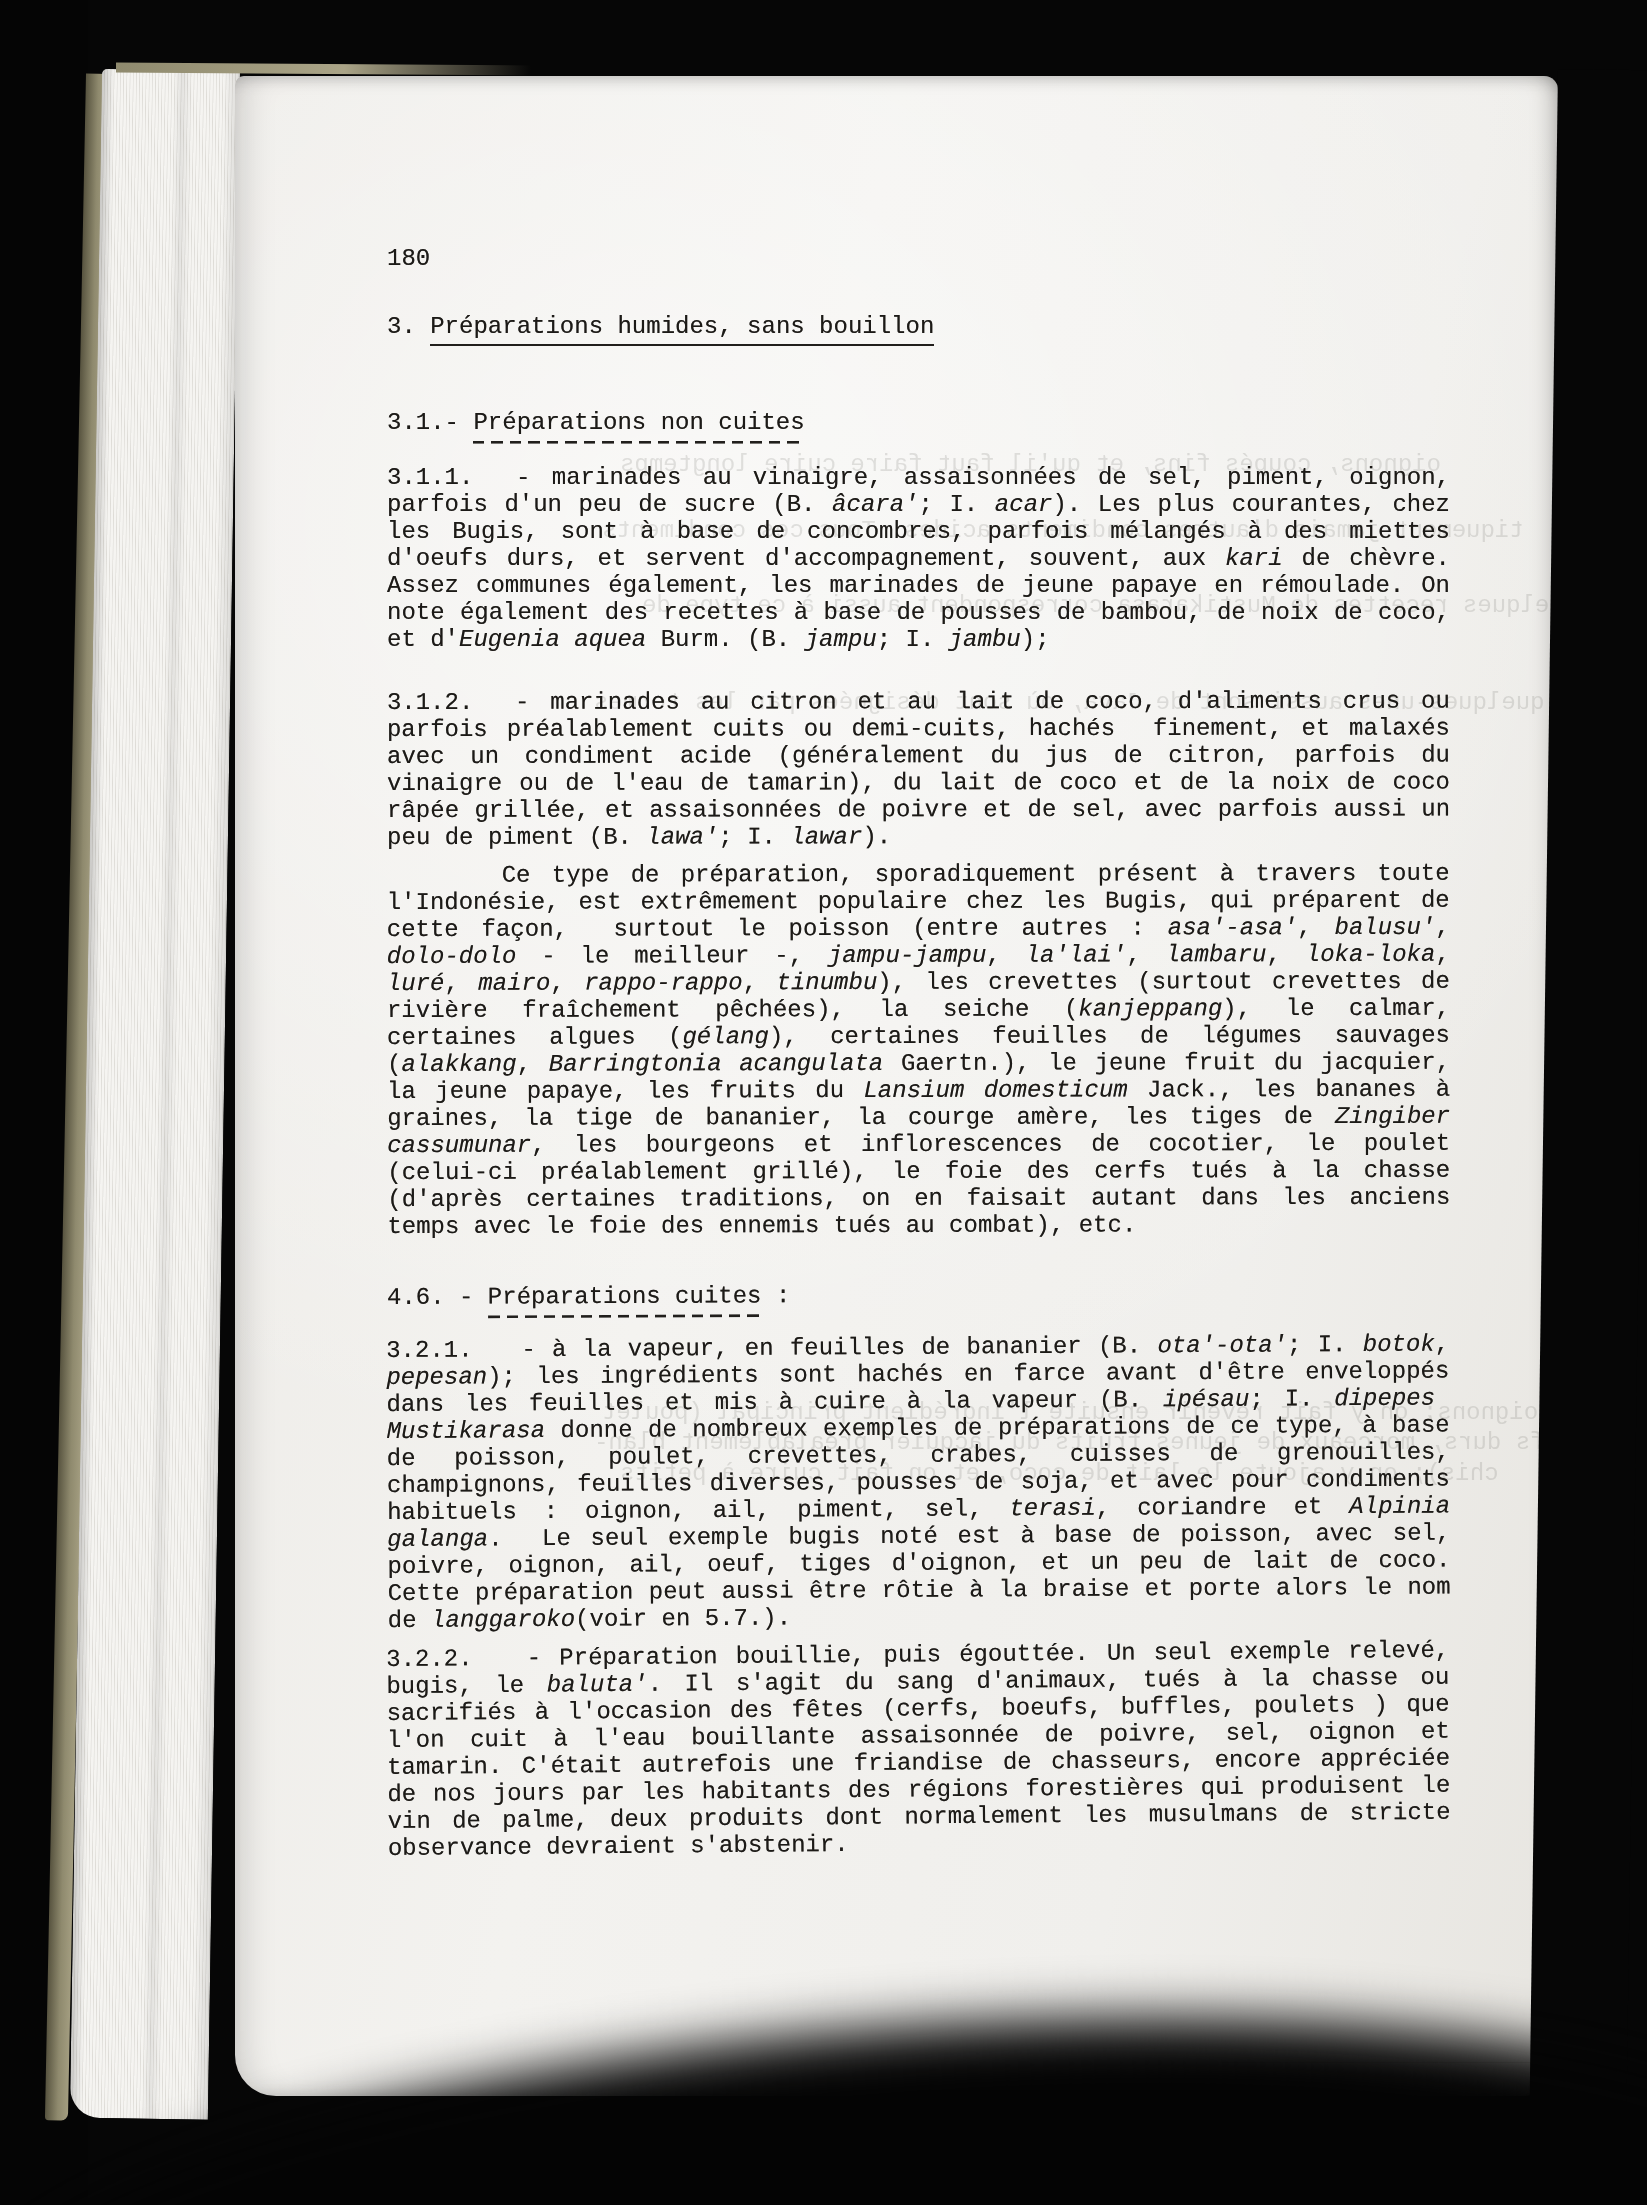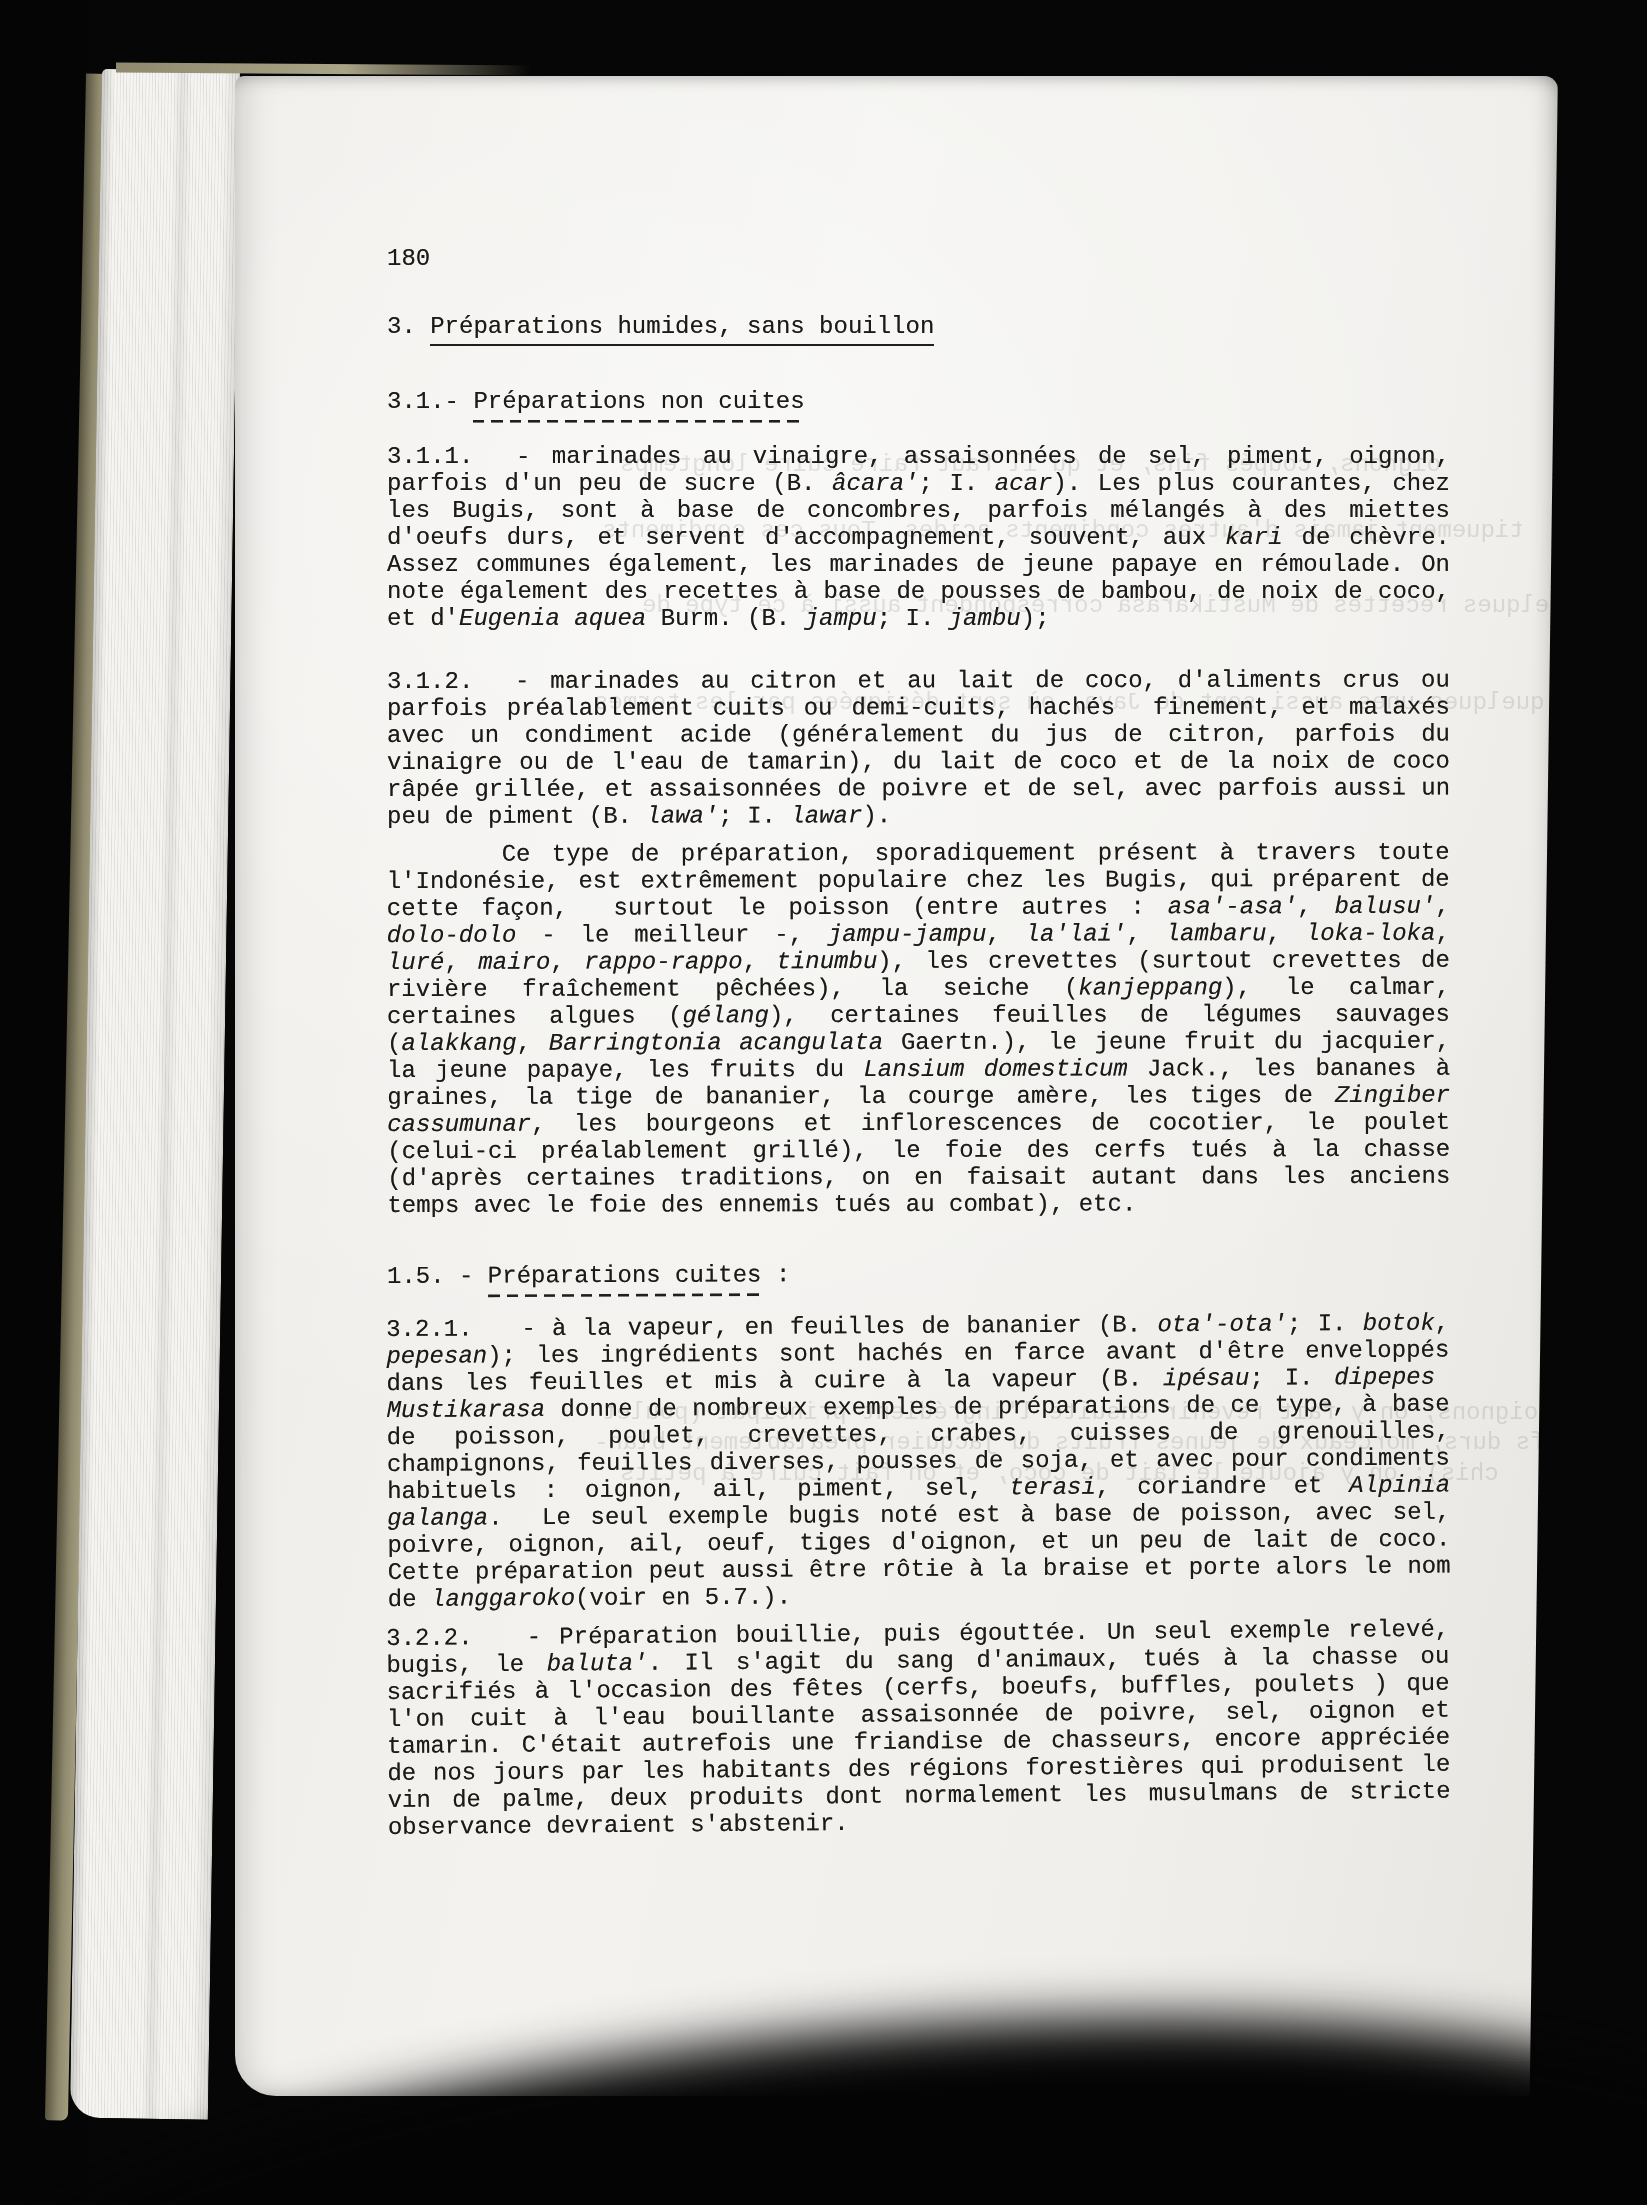--- a/index.html
+++ b/index.html
@@ -54,21 +54,21 @@
   .para.indent{text-indent:115px;}
   .pageno{text-align:left;}
   .title{margin-left:79px;}
   .heading{margin-left:19.4px;}
   .u-solid{border-bottom:2.6px solid #211f1c;padding-bottom:3.5px;}
   .u-dash{background:repeating-linear-gradient(90deg,#211f1c 0 11.5px,rgba(0,0,0,0) 11.5px 18.5px) left 100%/100% 2.6px no-repeat;
       padding-bottom:8px;}
   em{font-style:italic;}
   
   .text-col > :nth-child(1){margin-bottom:41px;}
-  .text-col > :nth-child(2){margin-bottom:48px;}
+  .text-col > :nth-child(2){margin-bottom:69px;}
   .text-col > :nth-child(3){margin-bottom:28px;}
   .text-col > :nth-child(4){margin-bottom:36px;}
   .text-col > :nth-child(5){margin-bottom:10.6px;}
   .text-col > :nth-child(6){margin-bottom:44px;}
   .text-col > :nth-child(7){margin-bottom:26.5px;}
   .text-col > :nth-child(8){margin-bottom:12.4px;}
   .text-col > :nth-child(9){margin-bottom:35px;}
   .text-col > *{transform-origin:0 50%;}
   .text-col > :nth-child(5){transform:rotate(-0.08deg);}
   .text-col > :nth-child(6){transform:rotate(-0.12deg);}
@@ -97,21 +97,21 @@
         <div class="bleed-line">chis); on y ajoute le lait de coco, et on fait cuire à petits</div>
         <div class="bleed-line">de crevettes fermentée.</div>
       </div>
     <div class="text-col" id="text-col" style="left:152px;top:169px;">
         <div class="pageno">180</div>
         <div class="title"><span>3. </span><span class="u-solid">Préparations humides, sans bouillon</span></div>
         <div class="heading"><span>3.1.- </span><span class="u-dash">Préparations non cuites</span><span></span></div>
         <p class="para">3.1.1.&nbsp; - marinades au vinaigre, assaisonnées de sel, piment, oignon, parfois d'un peu de sucre (B. <em>âcara'</em>; I. <em>acar</em>). Les plus courantes, chez les Bugis, sont à base de concombres, parfois mélangés à des miettes d'oeufs durs, et servent d'accompagnement, souvent, aux <em>kari</em> de chèvre. Assez communes également, les marinades de jeune papaye en rémoulade. On note également des recettes à base de pousses de bambou, de noix de coco, et d'<em>Eugenia aquea</em> Burm. (B. <em>jampu</em>; I. <em>jambu</em>);</p>
         <p class="para">3.1.2.&nbsp; - marinades au citron et au lait de coco, d'aliments crus ou parfois préalablement cuits ou demi-cuits, hachés&nbsp; finement, et malaxés avec un condiment acide (généralement du jus de citron, parfois du vinaigre ou de l'eau de tamarin), du lait de coco et de la noix de coco râpée grillée, et assaisonnées de poivre et de sel, avec parfois aussi un peu de piment (B. <em>lawa'</em>; I. <em>lawar</em>).</p>
         <p class="para indent">Ce type de préparation, sporadiquement présent à travers toute l'Indonésie, est extrêmement populaire chez les Bugis, qui préparent de cette façon,&nbsp; surtout le poisson (entre autres : <em>asa'-asa'</em>, <em>balusu'</em>, <em>dolo-dolo</em> - le meilleur -, <em>jampu-jampu</em>, <em>la'lai'</em>, <em>lambaru</em>, <em>loka-loka</em>, <em>luré</em>, <em>mairo</em>, <em>rappo-rappo</em>, <em>tinumbu</em>), les crevettes (surtout crevettes de rivière fraîchement pêchées), la seiche (<em>kanjeppang</em>), le calmar, certaines algues (<em>gélang</em>), certaines feuilles de légumes sauvages (<em>alakkang</em>, <em>Barringtonia acangulata</em> Gaertn.), le jeune fruit du jacquier, la jeune papaye, les fruits du <em>Lansium domesticum</em> Jack., les bananes à graines, la tige de bananier, la courge amère, les tiges de <em>Zingiber cassumunar</em>, les bourgeons et inflorescences de cocotier, le poulet (celui-ci préalablement grillé), le foie des cerfs tués à la chasse (d'après certaines traditions, on en faisait autant dans les anciens temps avec le foie des ennemis tués au combat), etc.</p>
-        <div class="heading"><span>1.5. - </span><span class="u-dash">Préparations cuites</span><span> :</span></div>
+        <div class="heading"><span>4.6. - </span><span class="u-dash">Préparations cuites</span><span> :</span></div>
         <p class="para">3.2.1.&nbsp;&nbsp;&nbsp;- à la vapeur, en feuilles de bananier (B. <em>ota'-ota'</em>; I. <em>botok</em>, <em>pepesan</em>); les ingrédients sont hachés en farce avant d'être enveloppés dans les feuilles et mis à cuire à la vapeur (B. <em>ipésau</em>; I. <em>dipepes</em>&nbsp; <em>Mustikarasa</em> donne de nombreux exemples de préparations de ce type, à base de poisson, poulet, crevettes, crabes, cuisses de grenouilles, champignons, feuilles diverses, pousses de soja, et avec pour condiments habituels : oignon, ail, piment, sel, <em>terasi</em>, coriandre et <em>Alpinia galanga</em>.&nbsp; Le seul exemple bugis noté est à base de poisson, avec sel, poivre, oignon, ail, oeuf, tiges d'oignon, et un peu de lait de coco. Cette préparation peut aussi être rôtie à la braise et porte alors le nom de <em>langgaroko</em>(voir en 5.7.).</p>
         <p class="para">3.2.2.&nbsp;&nbsp;&nbsp;- Préparation bouillie, puis égouttée. Un seul exemple relevé, bugis, le <em>baluta'</em>. Il s'agit du sang d'animaux, tués à la chasse ou sacrifiés à l'occasion des fêtes (cerfs, boeufs, buffles, poulets ) que l'on cuit à l'eau bouillante assaisonnée de poivre, sel, oignon et tamarin. C'était autrefois une friandise de chasseurs, encore appréciée de nos jours par les habitants des régions forestières qui produisent le vin de palme, deux produits dont normalement les musulmans de stricte observance devraient s'abstenir.</p>
       </div>
   </div>
   <div class="right-wedge"></div>
   <div class="bottom-shadow"></div>
 </div>
 
 
 </body></html>

